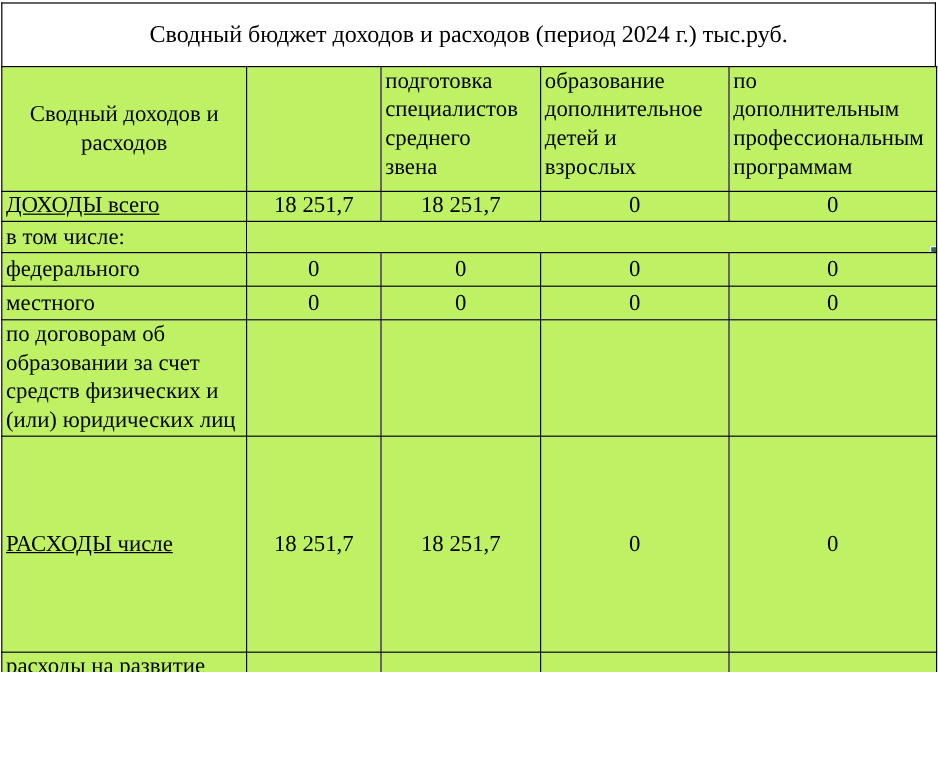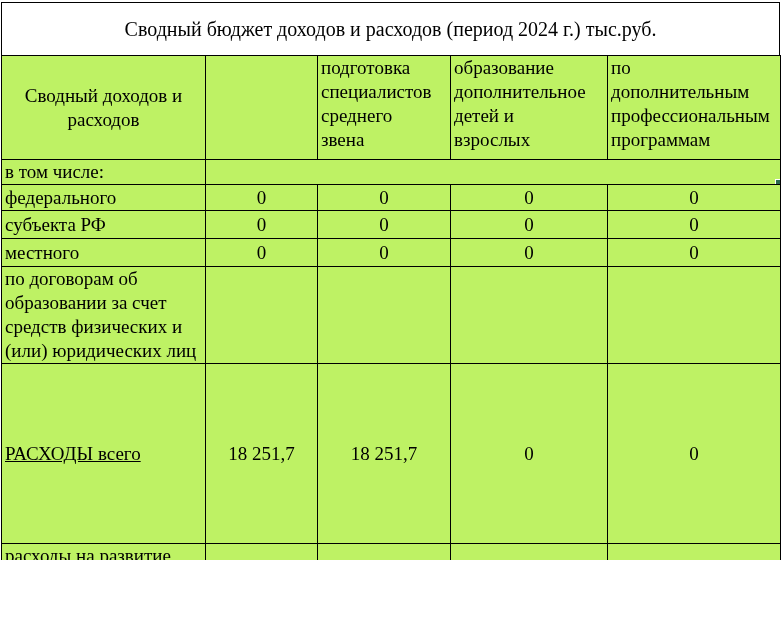--- a/index.html
+++ b/index.html
@@ -138,55 +138,55 @@
 детей и
 взрослых</th>
         <th class="head-other">по
 дополнительным
 профессиональным
 программам</th>
       </tr>
     </thead>
     <tbody>
         <tr>
+          <td class="label ind0 bold">ДОХОДЫ всего</td>
+          <td class="val bold" style="text-decoration: none;">18 251,7</td>
+          <td class="val bold" style="text-decoration: none;">18 251,7</td>
+          <td class="val bold" style="text-decoration: none;">0</td>
+          <td class="val bold" style="text-decoration: none;">0</td>
+        </tr>
+        <tr>
           <td class="label ind1">в том числе:</td>
           <td class="selected" colspan="4">
             <span class="fill-handle"></span>
           </td>
         </tr>
         <tr>
           <td class="label ind2">федерального</td>
           <td class="val">0</td>
           <td class="val">0</td>
           <td class="val">0</td>
           <td class="val">0</td>
         </tr>
         <tr>
-          <td class="label ind2">субъекта РФ</td>
-          <td class="val">0</td>
-          <td class="val">0</td>
-          <td class="val">0</td>
-          <td class="val">0</td>
-        </tr>
-        <tr>
           <td class="label ind2">местного</td>
           <td class="val">0</td>
           <td class="val">0</td>
           <td class="val">0</td>
           <td class="val">0</td>
         </tr>
         <tr>
           <td class="label ind2">по договорам об образовании за счет средств физических и (или) юридических лиц</td>
           <td class="val"></td>
           <td class="val"></td>
           <td class="val"></td>
           <td class="val"></td>
         </tr>
         <tr>
-          <td class="label ind0 bold">РАСХОДЫ всего</td>
+          <td class="label ind0 bold">РАСХОДЫ числе</td>
           <td class="val bold" style="text-decoration: none;">18 251,7</td>
           <td class="val bold" style="text-decoration: none;">18 251,7</td>
           <td class="val bold" style="text-decoration: none;">0</td>
           <td class="val bold" style="text-decoration: none;">0</td>
         </tr>
         <tr>
           <td class="label ind2">расходы на развитие образовательного процесса</td>
           <td class="val">6 468,9</td>
           <td class="val">0</td>
           <td class="val">0</td>

